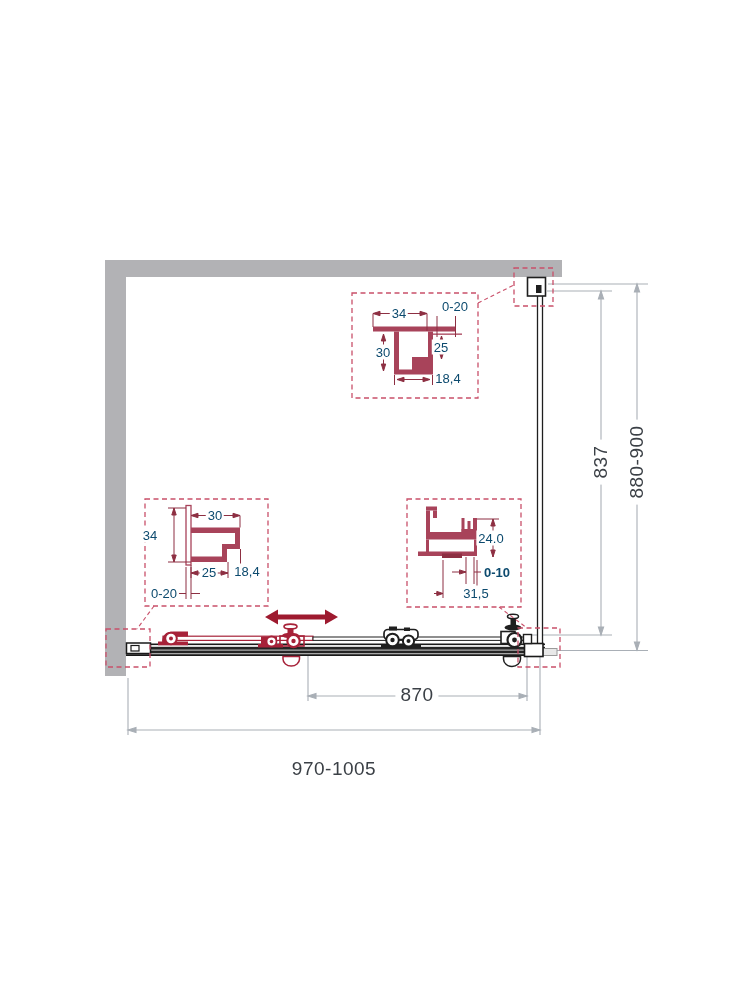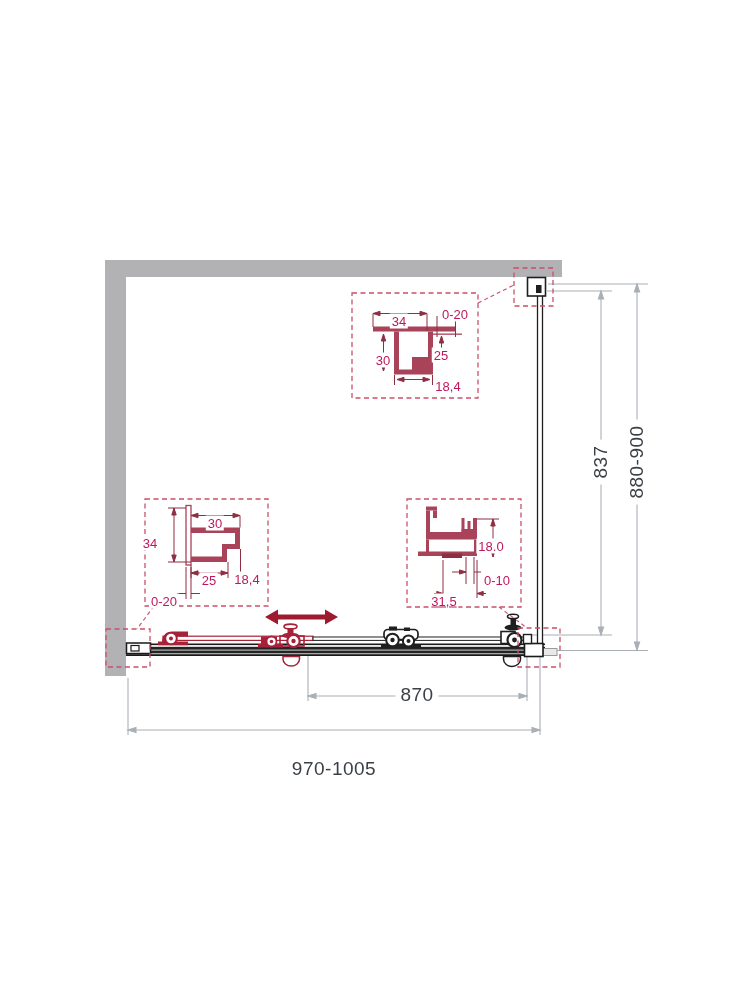--- a/index.html
+++ b/index.html
@@ -4,21 +4,21 @@
 <style>
   html,body{margin:0;padding:0;background:#fff;}
   #stage{
     position:relative;width:750px;height:1000px;background:#ffffff;overflow:hidden;
     font-family:"Liberation Sans", sans-serif;
   }
   #linework{position:absolute;left:0;top:0;}
   .lbl{position:absolute;transform:translate(-50%,-50%);background:#fff;white-space:nowrap;}
   .main-dim{font-size:19px;color:#3b4046;letter-spacing:.5px;padding:1px 5px;}
   .main-dim.vert{transform:translate(-50%,-50%) rotate(-90deg);padding:1px 6px;}
-  .detail-dim{font-size:13px;color:#be185d;padding:0 2px;margin-top:8px;}
+  .detail-dim{font-size:13px;color:#0c4a6e;padding:0 2px;}
 </style>
 </head>
 <body>
 
 <div id="stage">
 
 <svg id="linework" width="750" height="1000" viewBox="0 0 750 1000">
 
   <g>
     <polygon points="105,260 562,260 562,277 126,277 126,676 105,676" fill="#b2b2b5"></polygon>
@@ -240,17 +240,17 @@
   <div class="lbl detail-dim" style="left:383px;top:352px;">30</div>
   <div class="lbl detail-dim" style="left:441px;top:347px;">25</div>
   <div class="lbl detail-dim" style="left:448px;top:378px;">18,4</div>
 
   <div class="lbl detail-dim" style="left:215px;top:515px;">30</div>
   <div class="lbl detail-dim" style="left:150px;top:535px;">34</div>
   <div class="lbl detail-dim" style="left:209px;top:572px;">25</div>
   <div class="lbl detail-dim" style="left:247px;top:571px;">18,4</div>
   <div class="lbl detail-dim" style="left:164px;top:593px;">0-20</div>
 
-  <div class="lbl detail-dim" style="left:491px;top:538px;">18.0</div>
-  <div class="lbl detail-dim" style="left:497px;top:572px;">0-10</div>
-  <div class="lbl detail-dim" style="left:444px;top:593px;text-decoration:underline;">31,5</div>
+  <div class="lbl detail-dim" style="left:491px;top:538px;">24.0</div>
+  <div class="lbl detail-dim" style="left:497px;top:572px;font-weight:bold;">0-10</div>
+  <div class="lbl detail-dim" style="left:476px;top:593px;">31,5</div>
 
 </div>
 
 </body></html>

